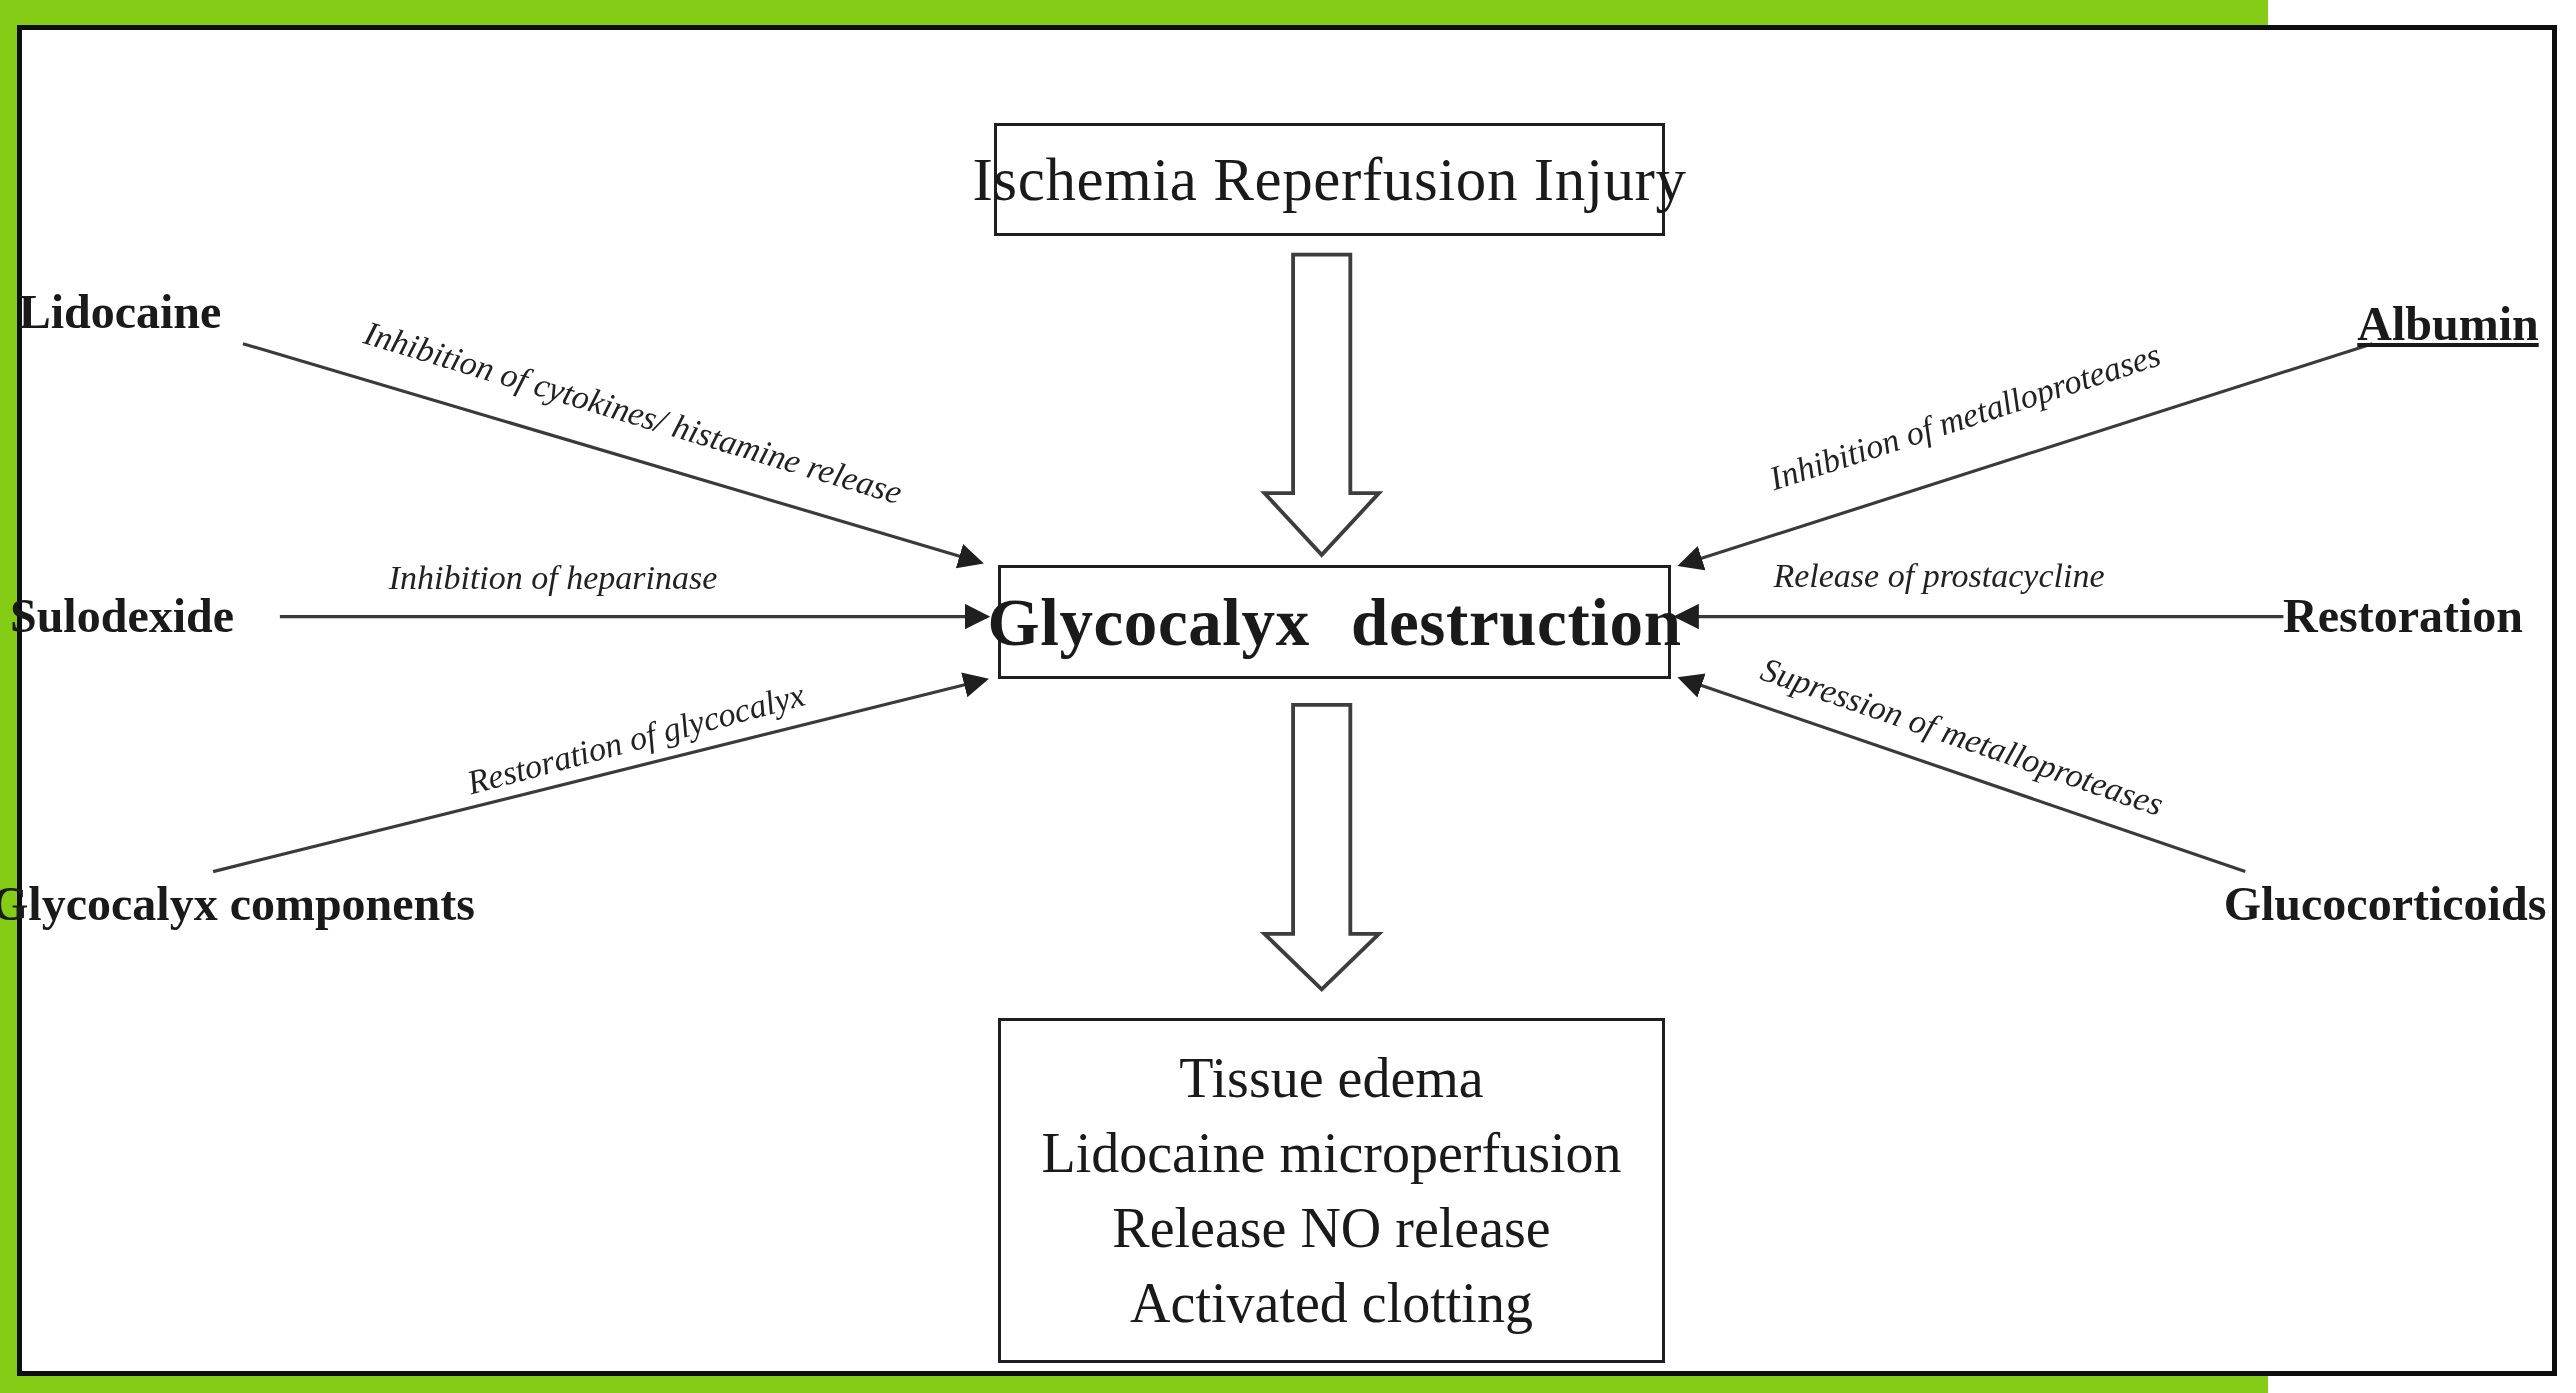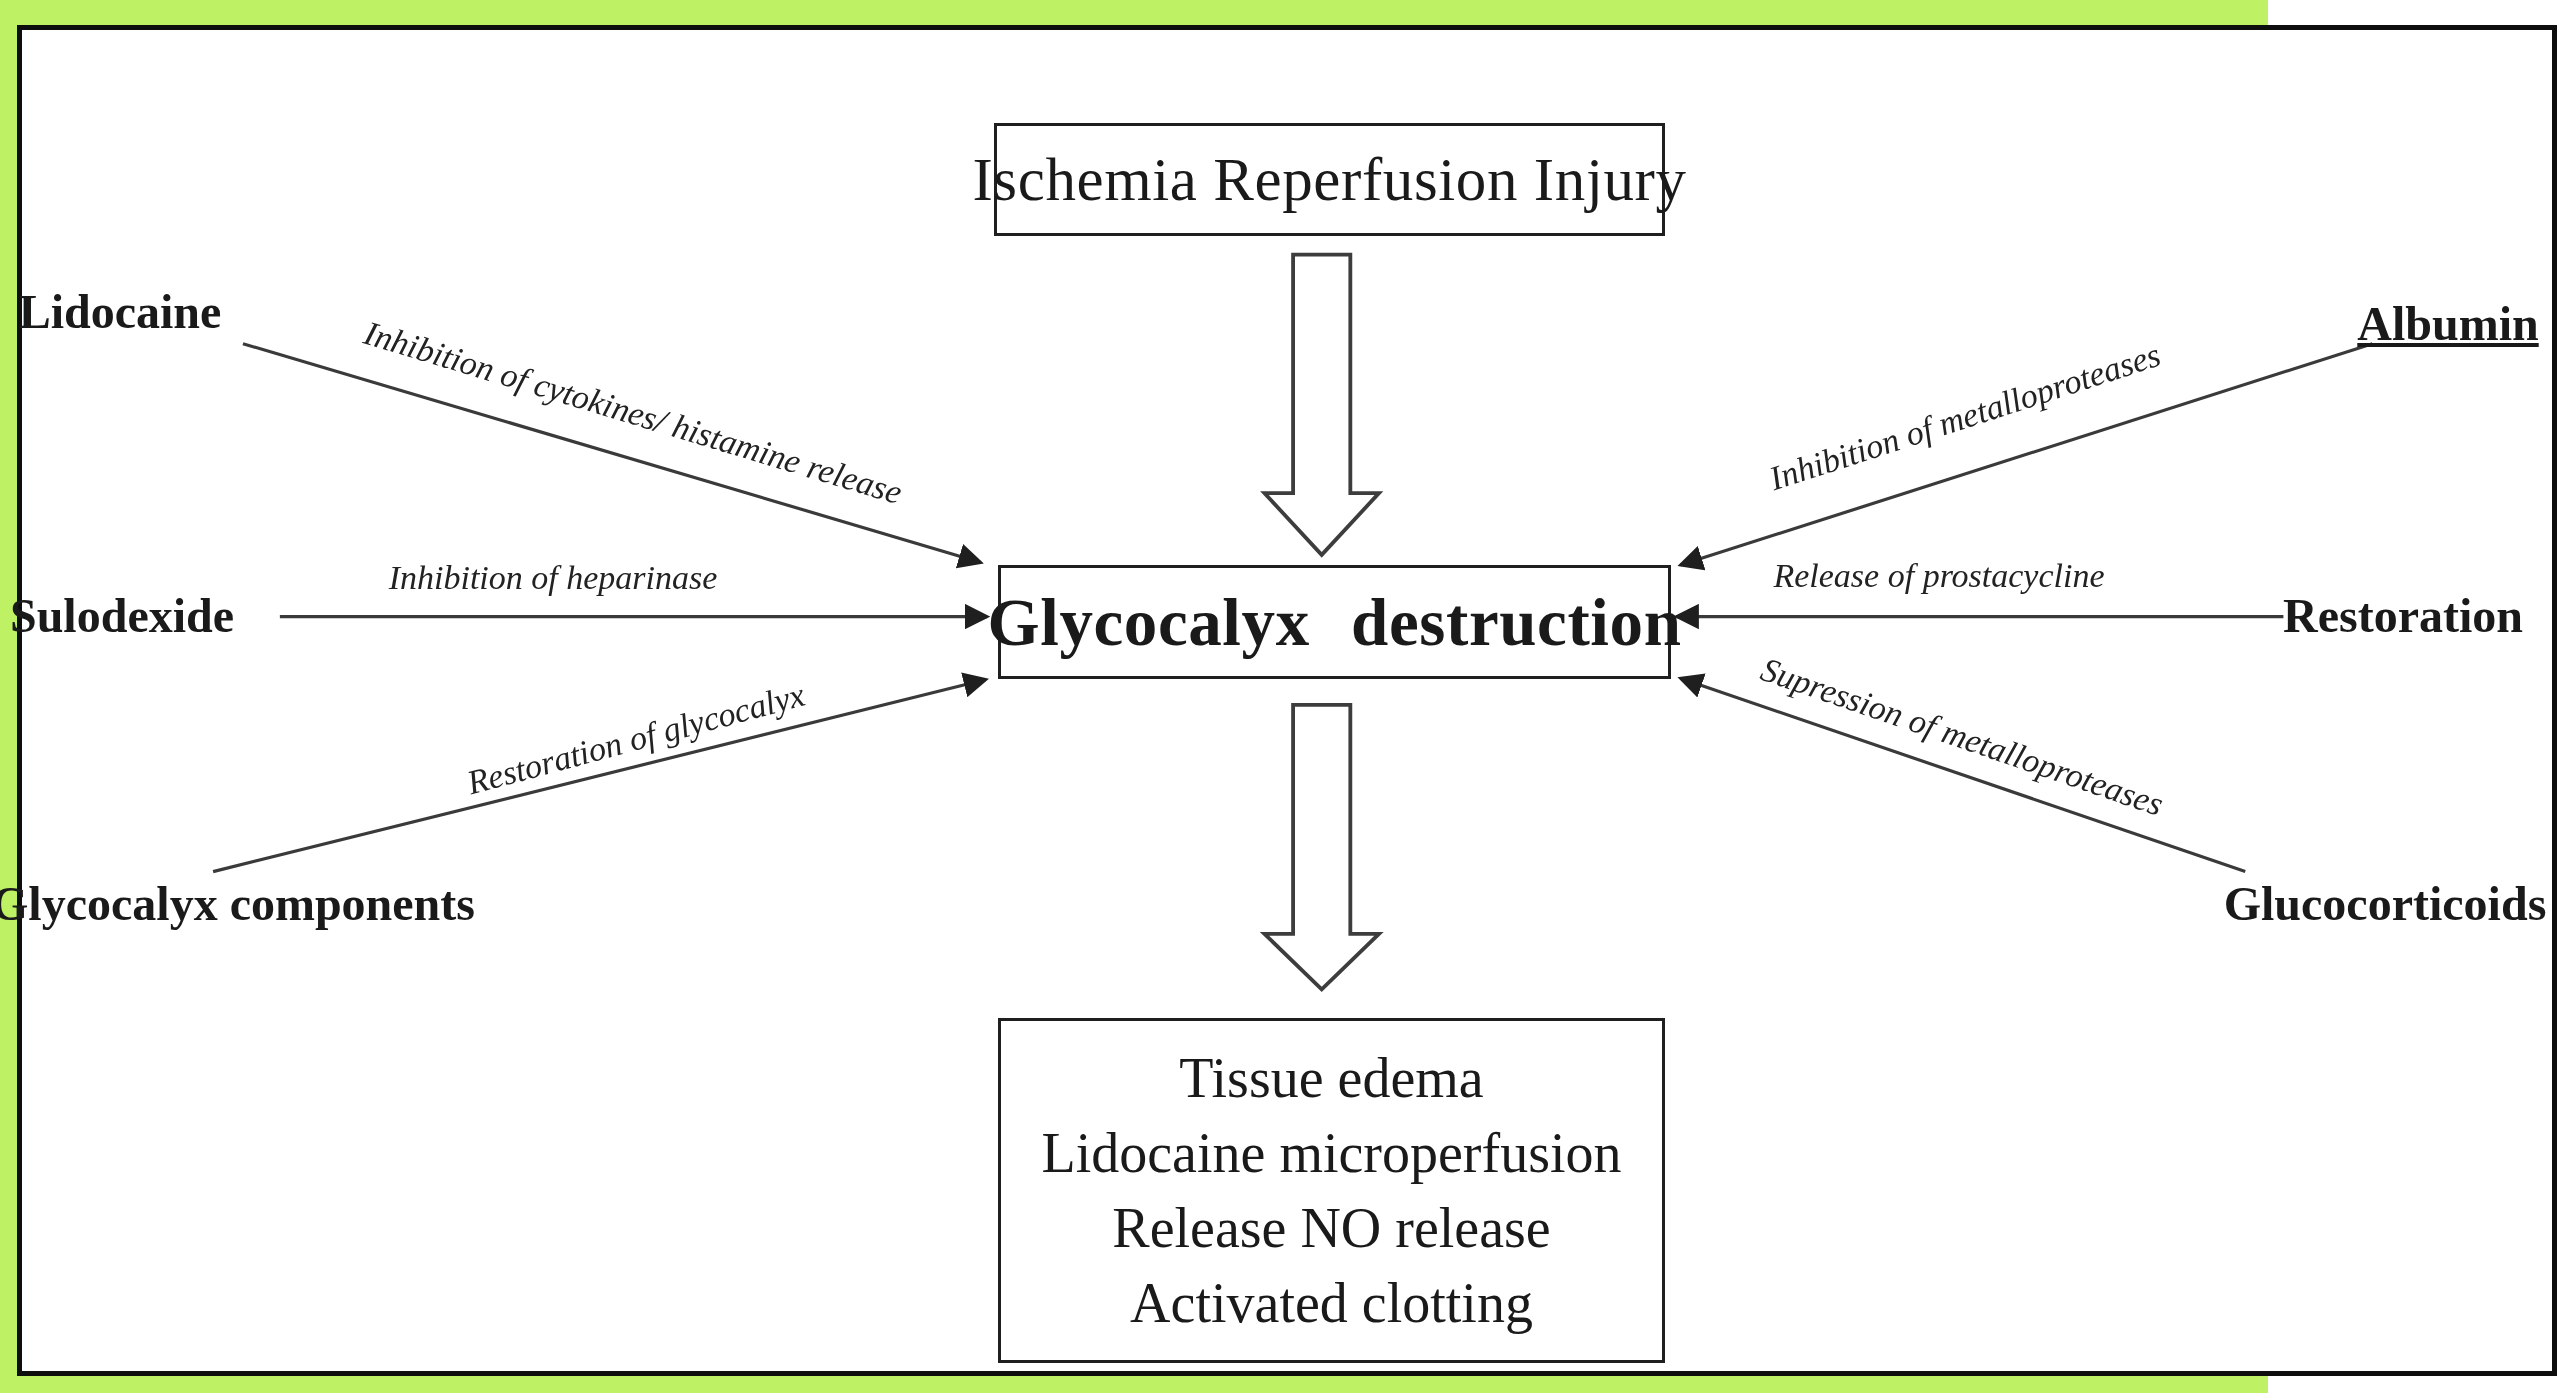--- a/index.html
+++ b/index.html
@@ -9,21 +9,21 @@
     width: 2576px;
     height: 1394px;
     font-family: "Liberation Serif", "DejaVu Serif", serif;
     color: #1a1a1a;
     overflow: hidden;
   }
   #canvas {
     position: relative;
     width: 2268px;
     height: 1394px;
-    background: #bef264;
+    background: #84cc16;
   }
   .outer-frame {
     position: absolute;
     left: 17px; top: 25.4px;
     width: 2530px; height: 1341px;
     border: 5.7px solid #0e0e0e;
     background: #ffffff;
   }
   .node-box {
     position: absolute;

